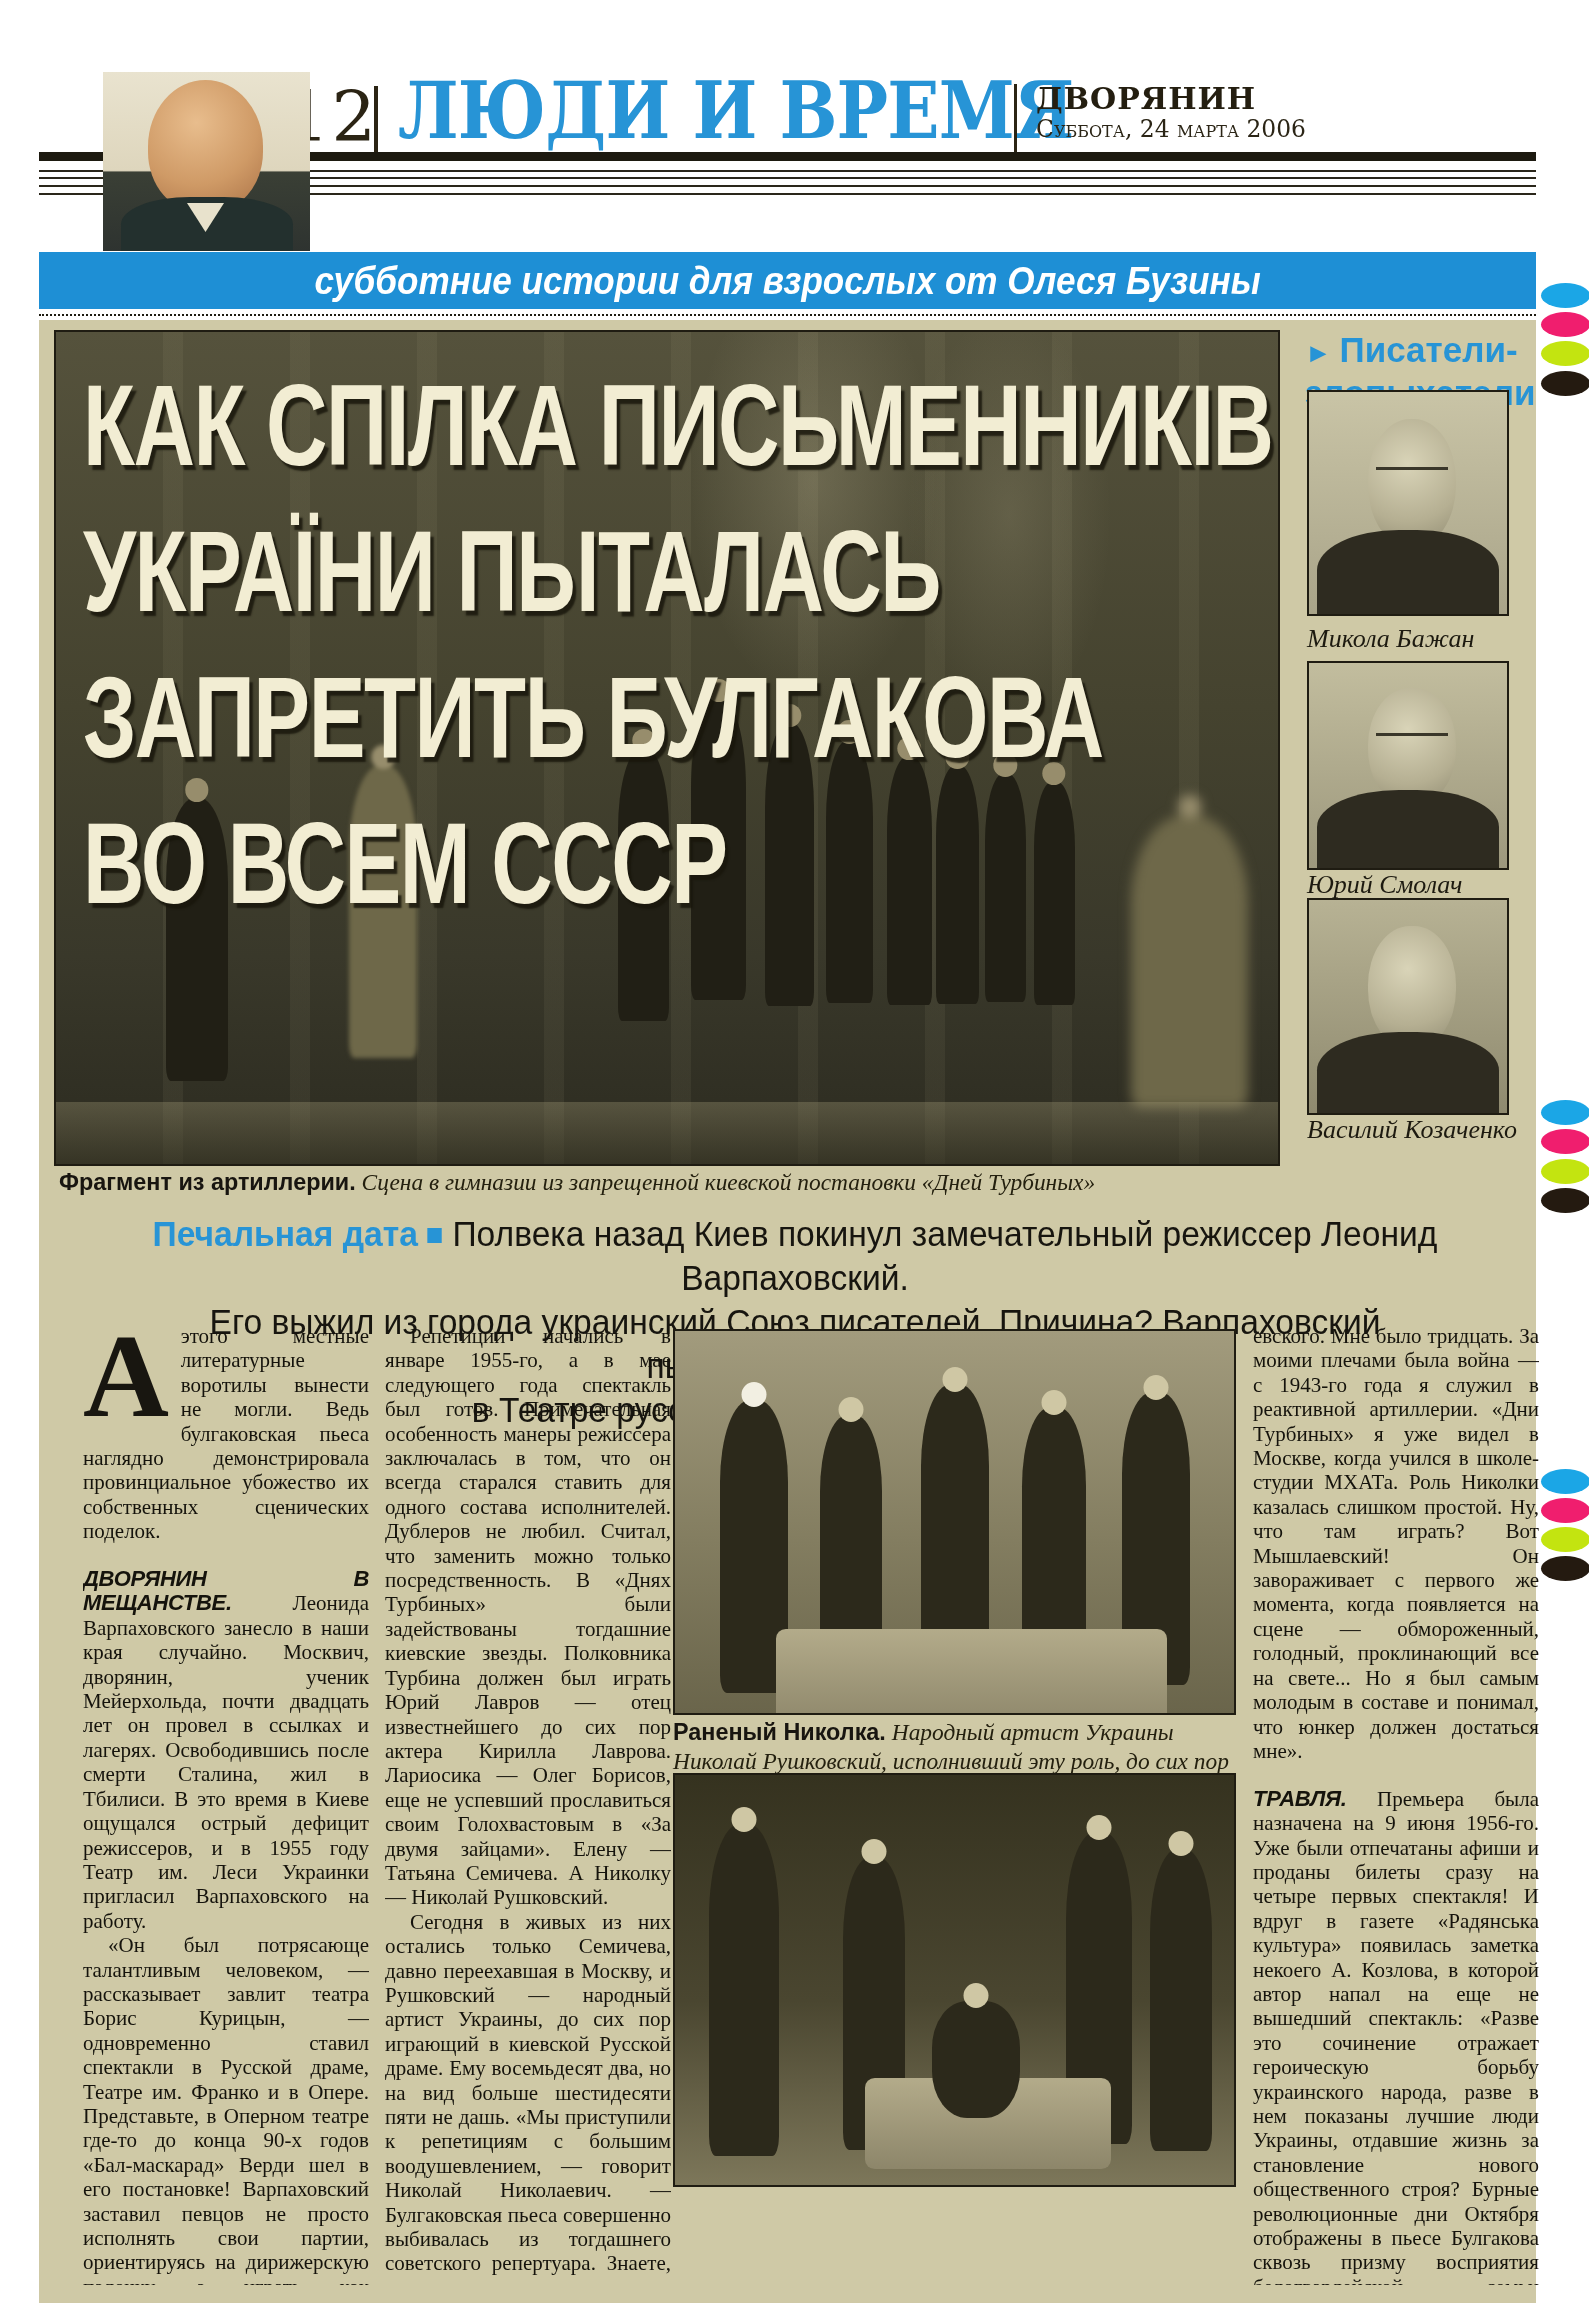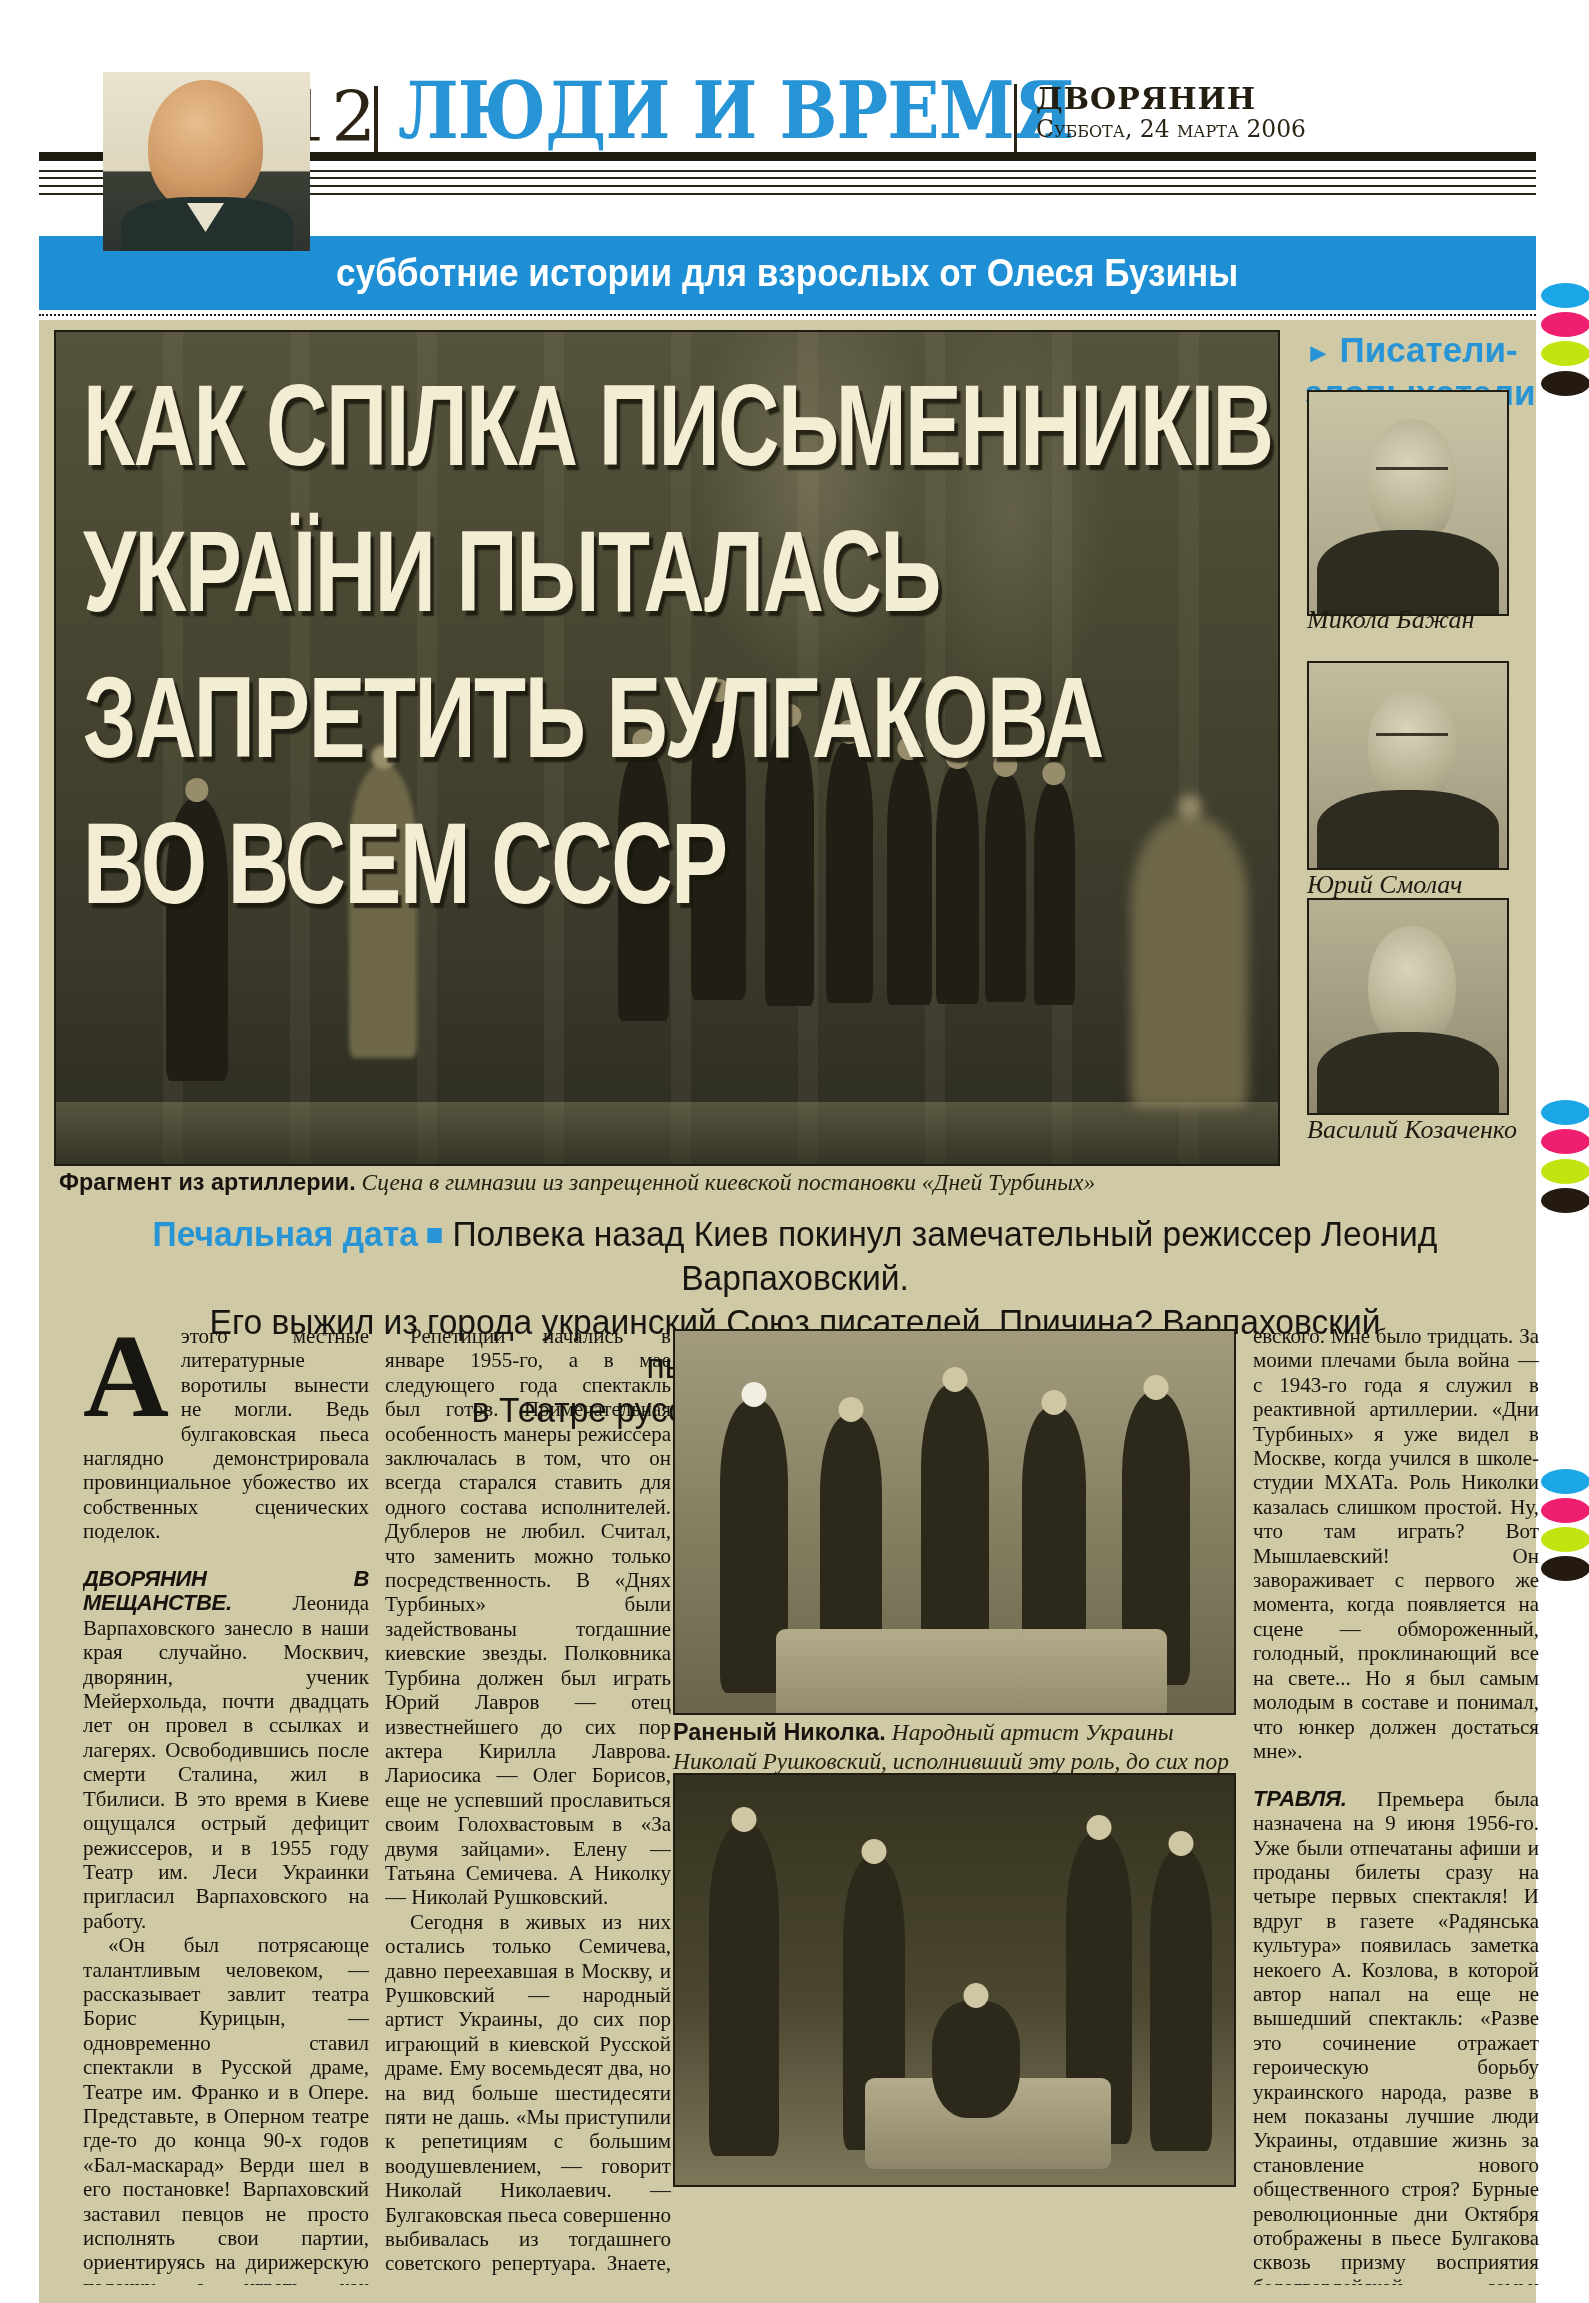--- a/index.html
+++ b/index.html
@@ -22,22 +22,22 @@
     font-family:"DejaVu Serif",serif;color:#2794d6;transform:scaleX(.88);transform-origin:left top;
     letter-spacing:-1px;white-space:nowrap;}
   .masthead-bar{position:absolute;left:1014px;top:84px;width:2.9px;height:70px;background:#2b2414;}
   .masthead-box{position:absolute;left:1036px;top:82px;width:322px;}
   .masthead{font-family:"DejaVu Serif",serif;font-weight:bold;font-size:30px;line-height:33px;color:#241e10;letter-spacing:1px;}
   .masthead-date{font-family:"DejaVu Serif",serif;font-size:23.4px;line-height:29px;color:#2b2516;font-variant:small-caps;}
   .rule-thick{position:absolute;left:39px;top:152px;width:1497px;height:8.8px;background:#1d1a10;}
   .rule-thin{position:absolute;left:39px;width:1497px;height:2px;background:#2a261a;}
 
   
-  .banner{position:absolute;left:39px;top:236px;width:1497px;height:74px;background:#1e8fd5;
-    display:flex;align-items:center;justify-content:center;}
+  .banner{position:absolute;left:39px;top:252px;width:1497px;height:57px;background:#1e8fd5;
+    display:flex;align-items:center;justify-content:center;font-style:italic;}
   .banner-text{color:#ffffff;font-family:"Liberation Sans",sans-serif;font-weight:bold;font-size:39px;
     transform:scaleX(.9);white-space:nowrap;letter-spacing:0px;}
   .dotted-rule{position:absolute;left:39px;top:314px;width:1497px;height:0;border-top:2.9px dotted #1d1a10;}
 
   
   .content-bg{position:absolute;left:39px;top:320px;width:1497px;height:1984px;background:#cfc9a6;}
 
   
   .main-photo{position:absolute;left:54px;top:330px;width:1222px;height:832px;border:2px solid #1f1c12;
     background:linear-gradient(180deg,#55523c 0%,#45432f 45%,#39382a 75%,#2c2b20 100%);overflow:hidden;}
@@ -68,21 +68,21 @@
   .sb-arrow{font-size:27px;margin-right:7.8px;}
   .portrait{position:absolute;left:1307px;width:198px;border:2px solid #1f1c12;overflow:hidden;}
   .portrait .p-head{position:absolute;left:30%;top:12%;width:44%;height:58%;border-radius:48%;
     background:radial-gradient(circle at 45% 35%, #d9d4b8 0%, #b5af92 60%, #8e8970 100%);}
   .portrait .p-body{position:absolute;left:4%;top:62%;width:92%;height:40%;border-radius:45% 45% 0 0;background:#2e2b20;}
   .portrait .p-glasses{position:absolute;left:34%;top:34%;width:36%;height:6.8px;border-top:3.9px solid #3a372a;}
   .pt1{top:390px;height:222px;background:linear-gradient(180deg,#c9c4a6,#a9a489);}
   .pt2{top:661px;height:205px;background:linear-gradient(180deg,#c2bd9e,#9d987d);}
   .pt3{top:898px;height:213px;background:linear-gradient(180deg,#b7b294,#8f8a6f);}
   .sb-caption{position:absolute;left:1307px;width:224px;font-style:italic;font-size:26px;color:#1d1a10;}
-  .sbc1{top:605px;} .sbc2{top:870px;} .sbc3{top:1115px;}
+  .sbc1{top:624px;} .sbc2{top:870px;} .sbc3{top:1115px;}
 
   
   .lead{position:absolute;left:117px;top:1212px;width:1356px;text-align:center;
     font-family:"Liberation Sans",sans-serif;font-size:35px;line-height:44px;color:#17150f;
     transform:scaleX(.96);transform-origin:center top;}
   .lead-label{color:#2794d6;font-weight:bold;}
   .lead-bullet{display:inline-block;width:14.6px;height:14.6px;background:#2794d6;margin:0 11.7px 2px 9.8px;vertical-align:middle;}
 
   
   .col{position:absolute;top:1324px;width:286px;height:961px;overflow:hidden;

